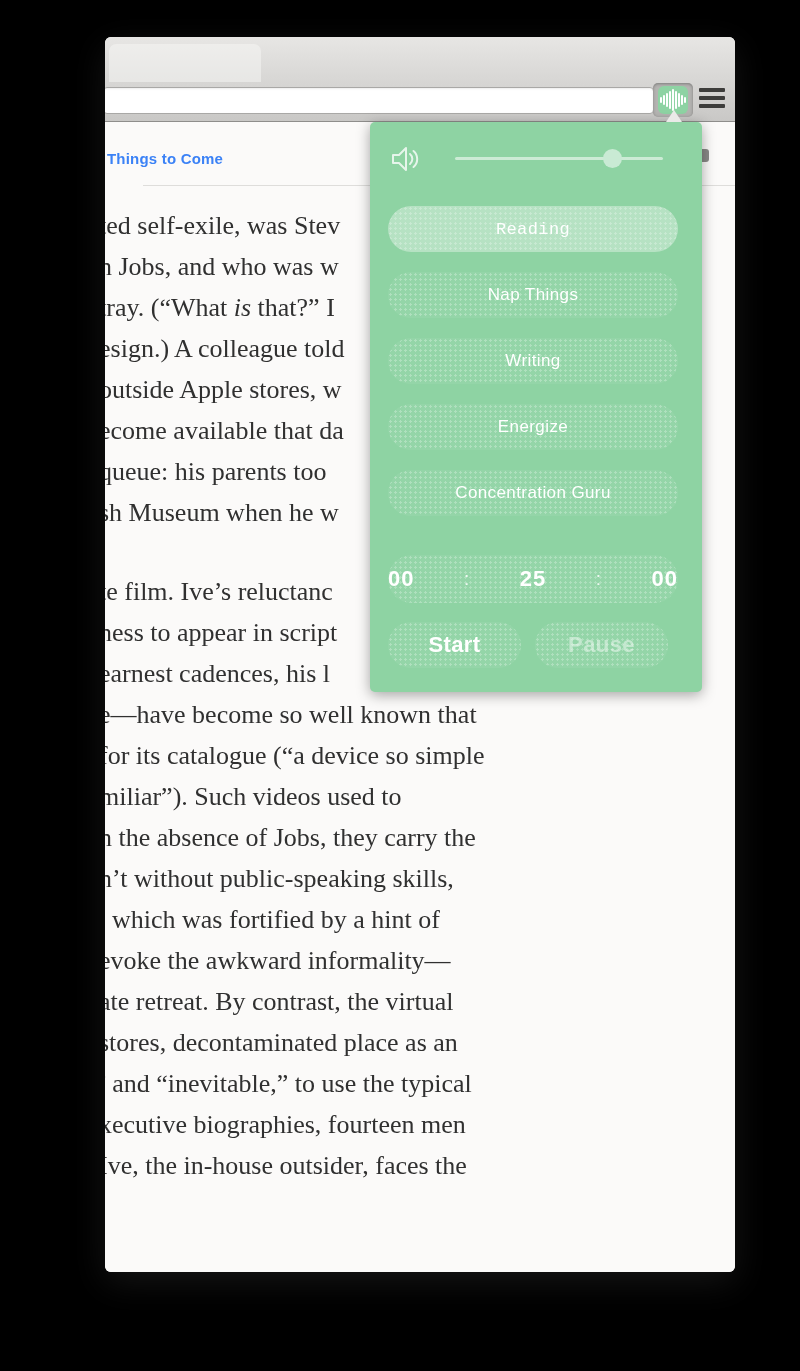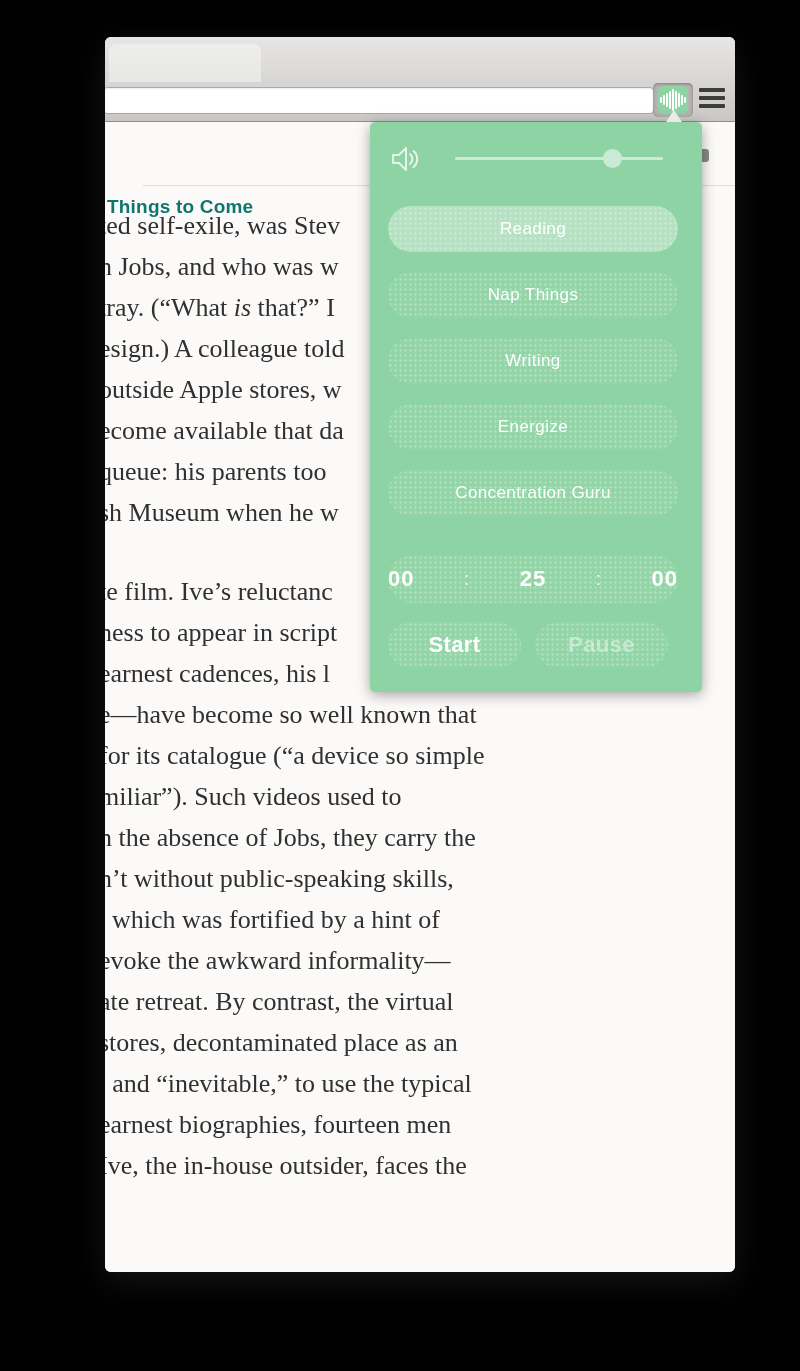--- a/index.html
+++ b/index.html
@@ -51,22 +51,22 @@
   .menu-btn{
     position:absolute;left:594px;top:51px;width:26px;height:20px;
     background:none;border:none;padding:0;cursor:pointer;
     display:flex;flex-direction:column;justify-content:space-between;
   }
   .mbar{height:4px;background:#3d3d3b;border-radius:1px;}
 
   
   .page{position:absolute;left:0;top:85px;right:0;bottom:0;background:#fbfaf9;}
   .page-header{
-    position:absolute;left:2px;top:113px;font-size:19px;font-weight:700;
-    color:#0f766e;letter-spacing:.2px;z-index:1;margin-top:46px;
+    position:absolute;left:2px;top:113px;font-size:15px;font-weight:700;
+    color:#3b82f6;letter-spacing:.2px;z-index:1;
   }
   .hidden-icon{
     position:absolute;left:590px;top:112px;width:14px;height:13px;
     background:#8a8a88;border-radius:3px;z-index:1;border:none;padding:0;
   }
   .divider{position:absolute;left:38px;right:0;top:148px;height:1px;background:#dedddb;z-index:1;}
   .article{
     position:absolute;left:-6px;top:168px;z-index:1;
     font-family:"Liberation Serif","DejaVu Serif",serif;
     font-size:26px;line-height:41px;color:#303030;white-space:nowrap;
@@ -98,21 +98,21 @@
   }
   .pill{
     position:absolute;left:18px;width:290px;height:46px;
     border:none;border-radius:23px;padding:0;cursor:pointer;
     color:#fff;font-family:"Liberation Sans",sans-serif;
     font-size:17px;letter-spacing:.4px;text-align:center;
     background-color:rgba(255,255,255,.06);
     background-image:radial-gradient(rgba(255,255,255,.25) 1.1px,rgba(255,255,255,0) 1.3px);
     background-size:5px 5px;
   }
-  .pill.active{background-color:#b6e2c3;}
+  .pill.active{background-color:#b6e2c3;font-family:Liberation Mono, monospace;}
   .m0{top:84px}.m1{top:150px}.m2{top:216px}.m3{top:282px}.m4{top:348px}
   .timerpill{
     top:433px;height:48px;border-radius:24px;cursor:default;
     font-size:22px;font-weight:600;letter-spacing:1px;
     display:flex;align-items:center;justify-content:space-between;
   }
   .colon{opacity:.85;margin:0 10px;font-weight:400;font-size:19px;}
   .ctrl{top:500px;width:133px;font-size:22px;font-weight:700;}
   .ctrl-start{left:18px;}
   .ctrl-pause{left:165px;color:rgba(255,255,255,.45);cursor:default;}
@@ -170,21 +170,21 @@
         <div class="tline">e—have become so well known that</div>
         <div class="tline">for its catalogue (“a device so simple</div>
         <div class="tline">miliar”). Such videos used to</div>
         <div class="tline">n the absence of Jobs, they carry the</div>
         <div class="tline">n’t without public-speaking skills,</div>
         <div class="tline">, which was fortified by a hint of</div>
         <div class="tline">evoke the awkward informality—</div>
         <div class="tline">ate retreat. By contrast, the virtual</div>
         <div class="tline">stores, decontaminated place as an</div>
         <div class="tline">’ and “inevitable,” to use the typical</div>
-        <div class="tline">earnest biographies, fourteen men</div>
+        <div class="tline">xecutive biographies, fourteen men</div>
         <div class="tline">Ive, the in-house outsider, faces the</div>
       </div>
     </div>
 
     <div class="caret"></div>
 
     <div class="popup">
       <svg class="speaker" viewBox="0 0 34 34">
         <path d="M5 13 h6 l7 -7 v22 l-7 -7 H5 z" fill="none" stroke="rgba(255,255,255,0.78)" stroke-width="2" stroke-linejoin="round"></path>
         <path d="M22 12 a6.5 6.5 0 0 1 0 10" fill="none" stroke="rgba(255,255,255,0.78)" stroke-width="2" stroke-linecap="round"></path>

